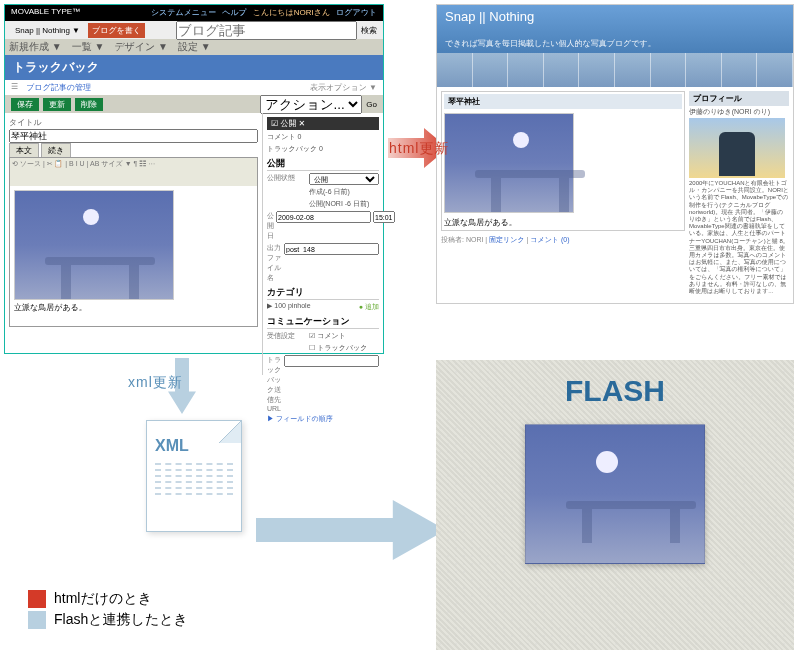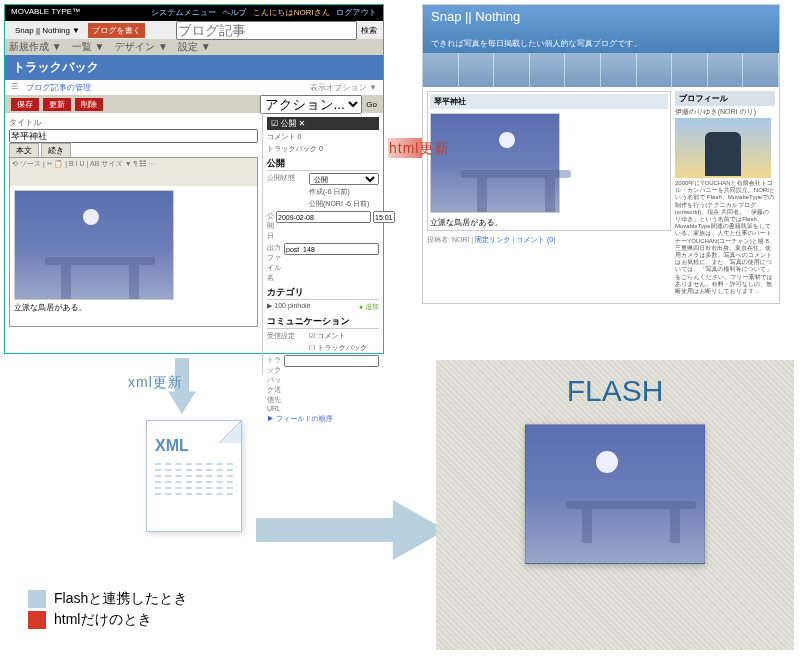--- a/index.html
+++ b/index.html
@@ -8,21 +8,21 @@
 .mt{position:absolute;left:4px;top:4px;width:380px;height:350px;border:1px solid #14b8a6;background:#fff}
 .mt-head{background:#000;color:#fff;height:16px;padding:2px 6px;font-size:8px;display:flex;justify-content:space-between}
 .mt-head-r{display:flex;gap:6px}
 .mt-head-r span{color:#9cf}
 .mt-tabs{background:#eee;height:18px;display:flex;align-items:center;gap:4px;padding:8px 6px;font-size:8px}
 .mt-tab{padding:2px 4px}
 .mt-tab.sel{background:#c84e2e;color:#fff}
 .mt-searchrow{background:#d0d0c4;height:16px;display:flex;justify-content:flex-end;padding:0 4px;gap:2px;align-items:center}
 .mt-title{background:#4a7abf;color:#fff;padding:4px 8px;font-size:12px;font-weight:bold}
 .mt-toolbar{background:#d0d0c4;height:18px;display:flex;gap:4px;align-items:center;padding:0 6px;font-size:8px}
-.mt-toolbar .grn{background:#b91c1c;color:#fff;padding:1px 6px}
+.mt-toolbar .grn{background:#15803d;color:#fff;padding:1px 6px}
 .mt-body{display:flex;height:calc(100% - 86px)}
 .mt-main{flex:1;padding:4px;border-right:1px solid #ccc}
 .mt-side{width:120px;padding:4px;font-size:8px}
 .mt-field{font-size:8px;color:#666}
 .mt-field input{width:100%;height:14px;font-size:9px;margin-top:1px}
 .mt-format{display:flex;justify-content:flex-end;gap:2px;font-size:8px;margin:3px 0}
 .mt-format select{font-size:8px;height:14px}
 .mt-tabs2{display:flex;gap:2px;font-size:8px}
 .mt-tabs2 span{background:#e0e0d4;padding:1px 6px;border:1px solid #aaa;border-bottom:none}
 .mt-wysi{border:1px solid #999;height:170px}
@@ -35,21 +35,21 @@
 .torii .leg{position:absolute;top:14px;width:10px;height:36px;background:#4a5a8a}
 .torii .l1{left:16px}.torii .l2{right:16px}
 .mt-cap{font-size:8px;margin-top:2px}
 .mt-side h4{font-size:9px;font-weight:bold;margin:3px 0 1px;border-bottom:1px solid #ccc}
 .mt-side .row{display:flex;gap:2px;margin:2px 0;font-size:7px;color:#555}
 .mt-side .lbl{width:40px;color:#777}
 .mt-side select,.mt-side input{font-size:7px;height:12px;flex:1}
 .mt-crumb{font-size:8px;color:#888;padding:2px 6px;display:flex;gap:8px}
 .mt-crumb a{color:#36c}
 
-.blog{position:absolute;right:20px;top:4px;width:358px;height:300px;border:1px solid #ccc;background:#fff}
+.blog{position:absolute;right:6px;top:4px;width:358px;height:300px;border:1px solid #ccc;background:#fff}
 .blog-head{background:linear-gradient(180deg,#6aa0d8,#4a80b8);color:#fff;padding:4px 8px}
 .blog-head h1{font-size:13px;font-weight:normal}
 .blog-head p{font-size:8px;opacity:0.9;margin-top:14px}
 .blog-sky{height:34px;background:linear-gradient(180deg,#c8d8e8,#a8c0d8);display:flex}
 .blog-sky span{flex:1;border-right:1px solid rgba(255,255,255,0.5);background:linear-gradient(180deg,#9bb8d4,#7a9ac0)}
 .blog-body{display:flex;height:calc(100% - 72px);padding:4px;gap:4px}
 .blog-main{flex:1}
 .blog-side{width:100px;font-size:7px}
 .blog-side h5{background:#d8e0e8;padding:2px 4px;font-size:8px}
 .blog-side .ava{width:96px;height:60px;background:linear-gradient(180deg,#a8c8e8,#f0d890);margin:2px 0;position:relative}
@@ -68,21 +68,21 @@
 .xml-lbl{position:absolute;left:128px;top:374px;font-size:14px;color:#5a90b8;letter-spacing:1px}
 .arrow-flash{position:absolute;left:256px;top:500px;width:190px;height:60px;background:#b8d0e0;clip-path:polygon(0 30%,72% 30%,72% 0,100% 50%,72% 100%,72% 70%,0 70%)}
 
 .xmldoc{position:absolute;left:146px;top:420px;width:96px;height:112px;background:#fff;border:1px solid #b0c8d8;box-shadow:2px 2px 6px rgba(0,0,0,0.15)}
 .xmldoc::before{content:"";position:absolute;right:0;top:0;width:22px;height:22px;background:linear-gradient(135deg,transparent 48%,#b0c8d8 50%,#e0ecf4 52%)}
 .xmldoc .hd{font-size:16px;font-weight:bold;color:#5a90b8;padding:16px 8px 4px}
 .xmldoc .row{margin:4px 8px;height:2px;border-bottom:2px dashed #c8d8e4}
 
 .flash{position:absolute;right:6px;top:360px;width:358px;height:290px;background:repeating-linear-gradient(45deg,#d8d8d0,#d8d8d0 2px,#e4e4dc 2px,#e4e4dc 4px)}
 .flash .bgdot{position:absolute;inset:0;background:radial-gradient(#ccc 1px,transparent 1px);background-size:8px 8px;opacity:0.2}
-.flash h2{font-size:30px;font-weight:normal;color:#2a6a9a;text-align:center;padding:14px 0 8px;position:relative}
+.flash h2{font-size:30px;font-weight:bold;color:#2a6a9a;text-align:center;padding:14px 0 8px;position:relative}
 .flash-im{width:180px;height:140px;margin:8px auto;position:relative;border:1px solid rgba(0,0,0,0.1);box-shadow:0 2px 6px rgba(0,0,0,0.25)}
 
 .legend{position:absolute;left:28px;bottom:24px;font-size:14px}
 .legend .item{display:flex;align-items:center;gap:8px;margin:3px 0}
 .legend .sw{width:18px;height:18px}
 .legend .red{background:#d43a28}
 .legend .blue{background:#b8d0e0}
 </style>
 </head>
 <body>
@@ -275,20 +275,20 @@
     <div class="moon" style="top:26px;left:70px;width:22px;height:22px"></div>
     <div class="torii" style="left:40px;width:130px;height:70px">
         <div class="leg l1"></div>
         <div class="leg l2"></div>
       </div>
   </div>
 </div>
 
 <div class="legend">
   <div class="item">
+    <div class="sw red"></div>
+    <span>htmlだけのとき</span>
+  </div>
+  <div class="item">
     <div class="sw blue"></div>
     <span>Flashと連携したとき</span>
   </div>
-  <div class="item">
-    <div class="sw red"></div>
-    <span>htmlだけのとき</span>
-  </div>
 </div>
 
 </body></html>

